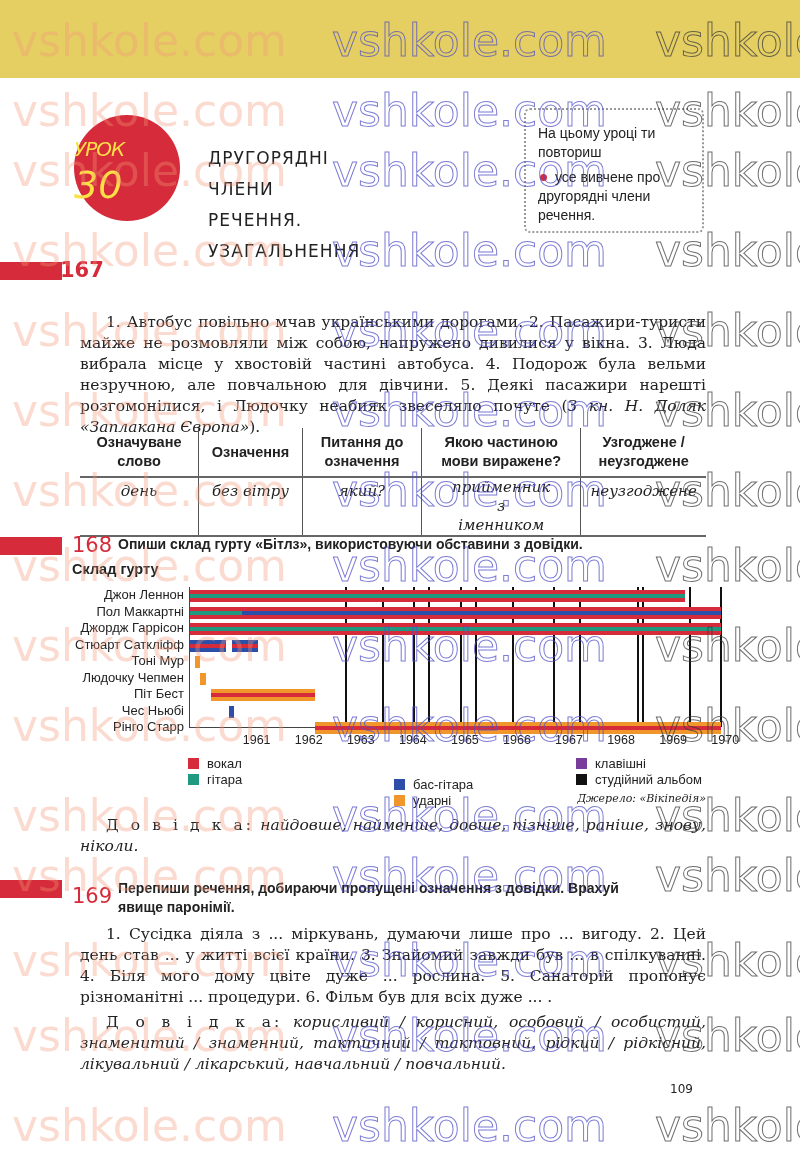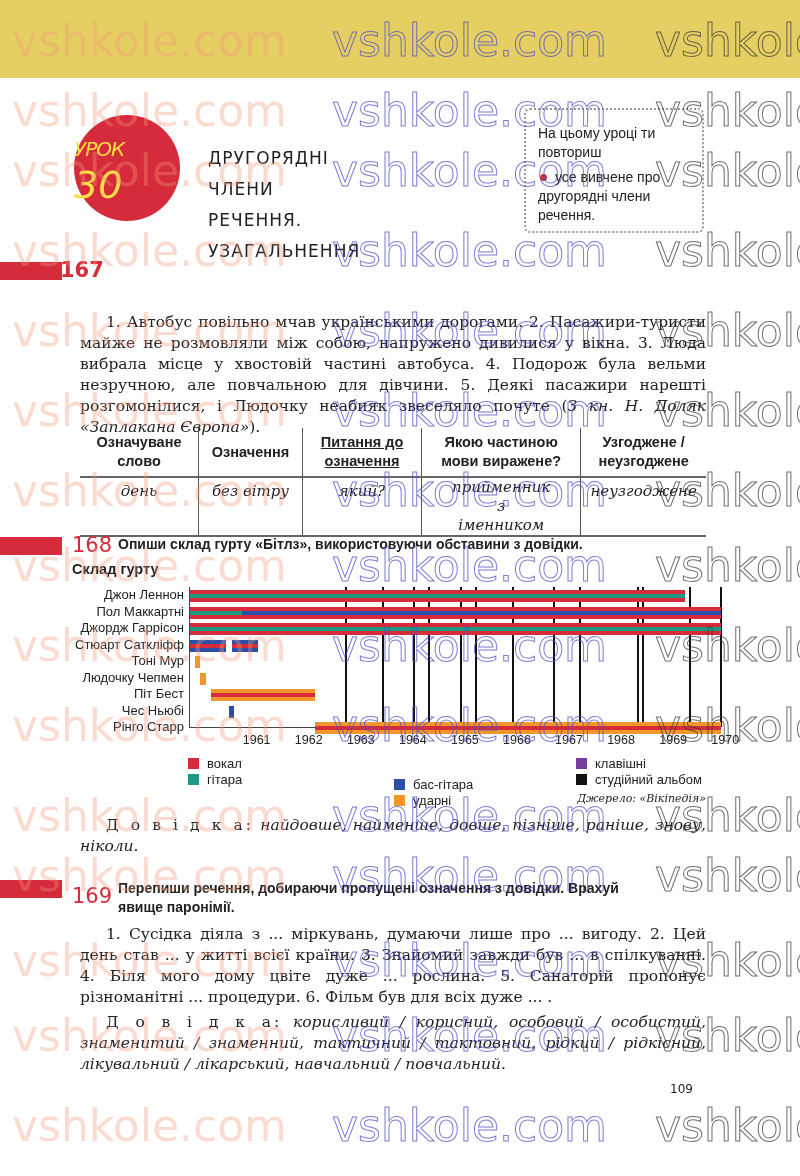--- a/index.html
+++ b/index.html
@@ -70,21 +70,21 @@
 <div class="para serif" style="top:312px;text-indent:26px;">
   <span>1. Автобус повільно мчав українськими дорогами. 2. Пасажири-туристи майже не розмовляли між собою, напружено дивилися у вікна. 3. Люда вибрала місце у хвостовій частині автобуса. 4. Подорож була вельми незручною, але повчальною для дівчини. 5. Деякі пасажири нарешті розгомонілися, і Людочку неабияк звеселяло почуте</span>
   <span>(</span><i>З кн. Н. Доляк «Заплакана Європа»</i><span>).</span>
 </div>
 
 <table class="t167">
   <thead>
     <tr>
       <th style="width:110px;">Означуване слово</th>
       <th style="width:95px;">Означення</th>
-      <th style="width:110px;text-decoration:underline;">Питання до означення</th>
+      <th style="width:110px;">Питання до означення</th>
       <th style="width:145px;">Якою частиною мови виражене?</th>
       <th>Узгоджене / неузгоджене</th>
     </tr>
   </thead>
   <tbody>
     <tr>
       <td>день</td>
       <td>без вітру</td>
       <td>який?</td>
       <td style="padding:0 30px;">прийменник з іменником</td>

